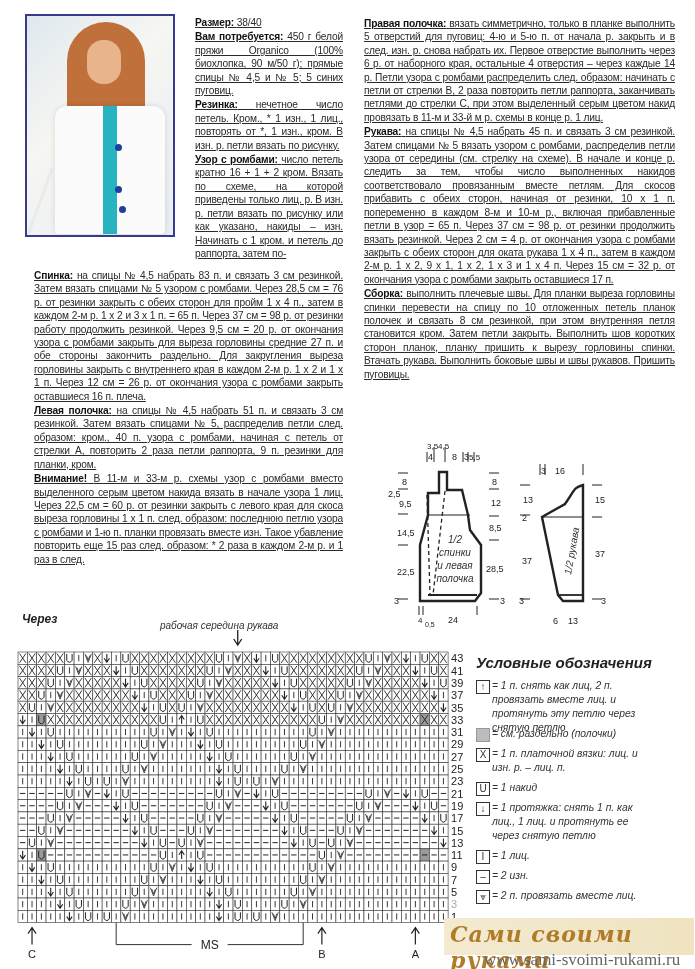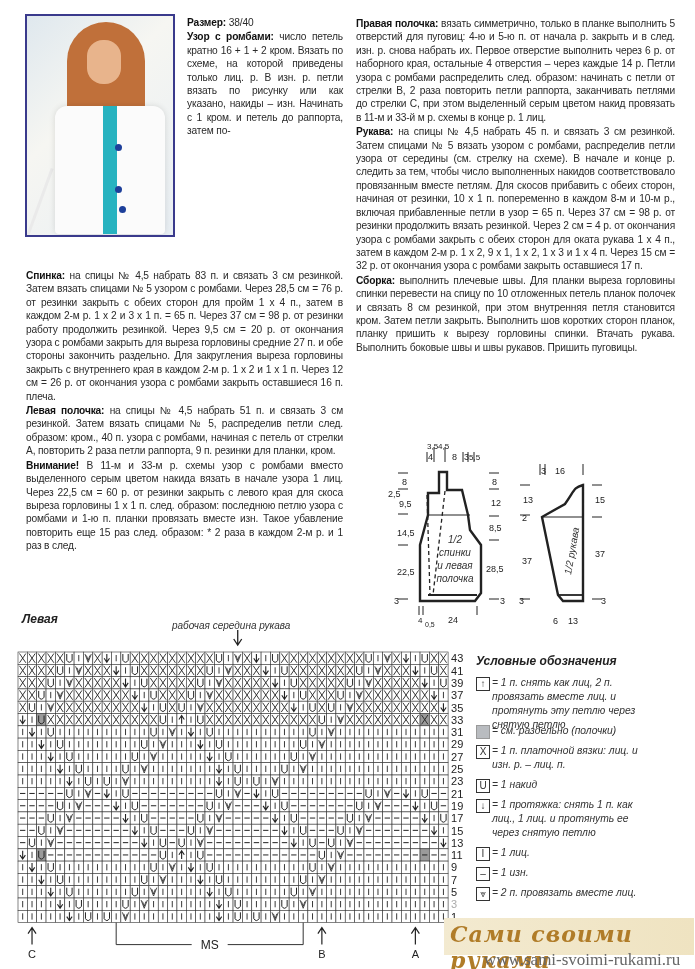--- a/index.html
+++ b/index.html
@@ -1,29 +1,29 @@
 <!DOCTYPE html>
 <html><head>
 <meta charset="utf-8">
 <style>
   html,body{margin:0;padding:0;background:#fff;}
   body{width:695px;height:969px;position:relative;overflow:hidden;font-family:"Liberation Sans",sans-serif;color:#2a2a2a;}
   .abs{position:absolute;}
   .txt{font-size:10.2px;line-height:13.4px;text-align:justify;letter-spacing:-0.15px;}
-  .txt p{margin:0 0 1px 4px;}
+  .txt p{margin:0 0 1px 12px;text-decoration:underline;}
   .txt b{font-weight:bold;color:#111;}
   .photo{left:25px;top:14px;width:146px;height:219px;border:2px solid #3a3a8c;background:linear-gradient(135deg,#dfe8ee 0%,#f6f6f2 40%,#e8eef3 100%);overflow:hidden;}
   .photo .hair{position:absolute;left:40px;top:6px;width:78px;height:120px;border-radius:40px 40px 20px 20px;background:#c0703a;}
   .photo .face{position:absolute;left:60px;top:24px;width:34px;height:44px;border-radius:16px;background:#e8b48c;}
   .photo .cardigan{position:absolute;left:28px;top:90px;width:110px;height:128px;background:#fbfbfb;border-radius:12px 12px 4px 4px;box-shadow:0 0 6px rgba(0,0,0,.12);}
   .photo .top{position:absolute;left:76px;top:90px;width:14px;height:128px;background:#27b3c0;}
   .photo .btn{position:absolute;width:7px;height:7px;border-radius:50%;background:#1d3f9a;}
   .photo .pole{position:absolute;left:10px;top:150px;width:3px;height:80px;background:#eaeaea;transform:rotate(20deg);}
   .chart-title{font-style:italic;font-weight:bold;font-size:12px;color:#222;}
-  .legend-title{font-style:italic;font-weight:bold;font-size:12px;color:#222;}
+  .legend-title{font-style:italic;font-weight:bold;font-size:15px;color:#222;}
   .legend-row{position:absolute;left:0;font-style:italic;font-size:10.3px;line-height:14px;color:#333;}
   .legend-sym{position:absolute;left:0;top:1px;width:12px;height:12px;border:1px solid #333;font-size:10px;line-height:12px;text-align:center;font-style:normal;}
   .legend-text{position:absolute;left:16px;top:0;width:160px;}
   .watermark{left:444px;top:918px;width:250px;height:37px;background:linear-gradient(90deg,#f3ead0,#efe3c1);}
   .wm-title{position:absolute;left:6px;top:3px;font-family:"DejaVu Serif",serif;font-style:italic;font-weight:bold;font-size:22px;color:#b07c28;letter-spacing:1px;}
   .wm-url{position:absolute;left:40px;top:32px;font-family:"Liberation Serif",serif;font-size:17px;color:#666;}
   svg text{font-family:"Liberation Sans",sans-serif;}
 </style>
 </head>
 <body>
@@ -34,20 +34,22 @@
   <div class="face"></div>
   <div class="cardigan"></div>
   <div class="top"></div>
   <div class="btn" style="left:88px;top:128px"></div>
   <div class="btn" style="left:88px;top:170px"></div>
   <div class="btn" style="left:92px;top:190px"></div>
 </div>
 
 <div class="abs txt" style="left:183px;top:16px;width:160px;">
   <p><b>Размер:</b> <span>38/40</span></p>
+  <p><b>Вам потребуется:</b> <span>450 г белой пряжи Organico (100% биохлопка, 90 м/50 г); прямые спицы № 4,5 и № 5; 5 синих пуговиц.</span></p>
+  <p><b>Резинка:</b> <span>нечетное число петель. Кром., * 1 изн., 1 лиц., повторять от *, 1 изн., кром. В изн. р. петли вязать по рисунку.</span></p>
   <p><b>Узор с ромбами:</b> <span>число петель кратно 16 + 1 + 2 кром. Вязать по схеме, на которой приведены только лиц. р. В изн. р. петли вязать по рисунку или как указано, накиды – изн. Начинать с 1 кром. и петель до раппорта, затем по-</span></p>
 </div>
 
 <div class="abs txt" style="left:22px;top:269px;width:321px;">
   <p><b>Спинка:</b> <span>на спицы № 4,5 набрать 83 п. и связать 3 см резинкой. Затем вязать спицами № 5 узором с ромбами. Через 28,5 см = 76 р. от резинки закрыть с обеих сторон для пройм 1 х 4 п., затем в каждом 2-м р. 1 х 2 и 3 х 1 п. = 65 п. Через 37 см = 98 р. от резинки работу продолжить резинкой. Через 9,5 см = 20 р. от окончания узора с ромбами закрыть для выреза горловины средние 27 п. и обе стороны закончить раздельно. Для закругления выреза горловины закрыть с внутреннего края в каждом 2-м р. 1 х 2 и 1 х 1 п. Через 12 см = 26 р. от окончания узора с ромбами закрыть оставшиеся 16 п. плеча.</span></p>
   <p><b>Левая полочка:</b> <span>на спицы № 4,5 набрать 51 п. и связать 3 см резинкой. Затем вязать спицами № 5, распределив петли след. образом: кром., 40 п. узора с ромбами, начиная с петель от стрелки А, повторить 2 раза петли раппорта, 9 п. резинки для планки, кром.</span></p>
   <p><b>Внимание!</b> <span>В 11-м и 33-м р. схемы узор с ромбами вместо выделенного серым цветом накида вязать в начале узора 1 лиц. Через 22,5 см = 60 р. от резинки закрыть с левого края для скоса выреза горловины 1 х 1 п. след. образом: последнюю петлю узора с ромбами и 1-ю п. планки провязать вместе изн. Такое убавление повторить еще 15 раз след. образом: * 2 раза в каждом 2-м р. и 1 раз в след.</span></p>
 </div>
 
 <div class="abs txt" style="left:352px;top:17px;width:323px;">
@@ -115,22 +117,22 @@
     <text x="164" y="169">3</text>
     <text x="240" y="68">15</text>
     <text x="240" y="122">37</text>
     <text x="246" y="169">3</text>
     <text x="198" y="189">6</text>
     <text x="213" y="189">13</text>
   </g>
   <text x="0" y="0" transform="translate(216,140) rotate(-80)" fill="#333" font-size="10" font-style="italic">1/2 рукава</text>
 </svg>
 
-<div class="abs chart-title" style="left:22px;top:612px;">Левая</div>
-<div class="abs" style="left:172px;top:620px;font-style:italic;font-size:10px;color:#333;">рабочая середина рукава</div>
+<div class="abs chart-title" style="left:22px;top:612px;">Через</div>
+<div class="abs" style="left:160px;top:620px;font-style:italic;font-size:10px;color:#333;">рабочая середина рукава</div>
 
 <svg class="abs" id="knit-chart" style="left:14px;top:630px" width="450" height="339">
     <path d="M223.725 0 V14 M219.725 9 L223.725 15 L227.725 9" stroke="#222" fill="none" stroke-width="1.3"></path>
     <g>
       <rect x="4" y="22" width="9.35" height="12.3" fill="#fff" stroke="#333" stroke-width="0.6"></rect>
       <path d="M5.5 23.5 L11.85 32.8 M11.85 23.5 L5.5 32.8" stroke="#222" stroke-width="0.9" fill="none"></path>
       <rect x="13.35" y="22" width="9.35" height="12.3" fill="#fff" stroke="#333" stroke-width="0.6"></rect>
       <path d="M14.85 23.5 L21.2 32.8 M21.2 23.5 L14.85 32.8" stroke="#222" stroke-width="0.9" fill="none"></path>
       <rect x="22.7" y="22" width="9.35" height="12.3" fill="#fff" stroke="#333" stroke-width="0.6"></rect>
       <path d="M24.2 23.5 L30.549999999999997 32.8 M30.549999999999997 23.5 L24.2 32.8" stroke="#222" stroke-width="0.9" fill="none"></path>
@@ -2249,21 +2251,21 @@
       <div class="legend-row" style="top: 122px;">
         <span class="legend-sym">↓</span>
         <span class="legend-text">= 1 протяжка: снять 1 п. как лиц., 1 лиц. и протянуть ее через снятую петлю</span>
       </div>
       <div class="legend-row" style="top: 170px;">
         <span class="legend-sym">I</span>
         <span class="legend-text">= 1 лиц.</span>
       </div>
       <div class="legend-row" style="top: 190px;">
         <span class="legend-sym">–</span>
-        <span class="legend-text">= 1 изн.</span>
+        <span class="legend-text">= 2 изн.</span>
       </div>
       <div class="legend-row" style="top: 210px;">
         <span class="legend-sym">⩔</span>
         <span class="legend-text">= 2 п. провязать вместе лиц.</span>
       </div>
     </div>
 </div>
 
 <div class="abs watermark">
   <div class="wm-title">Сами своими руками</div>

